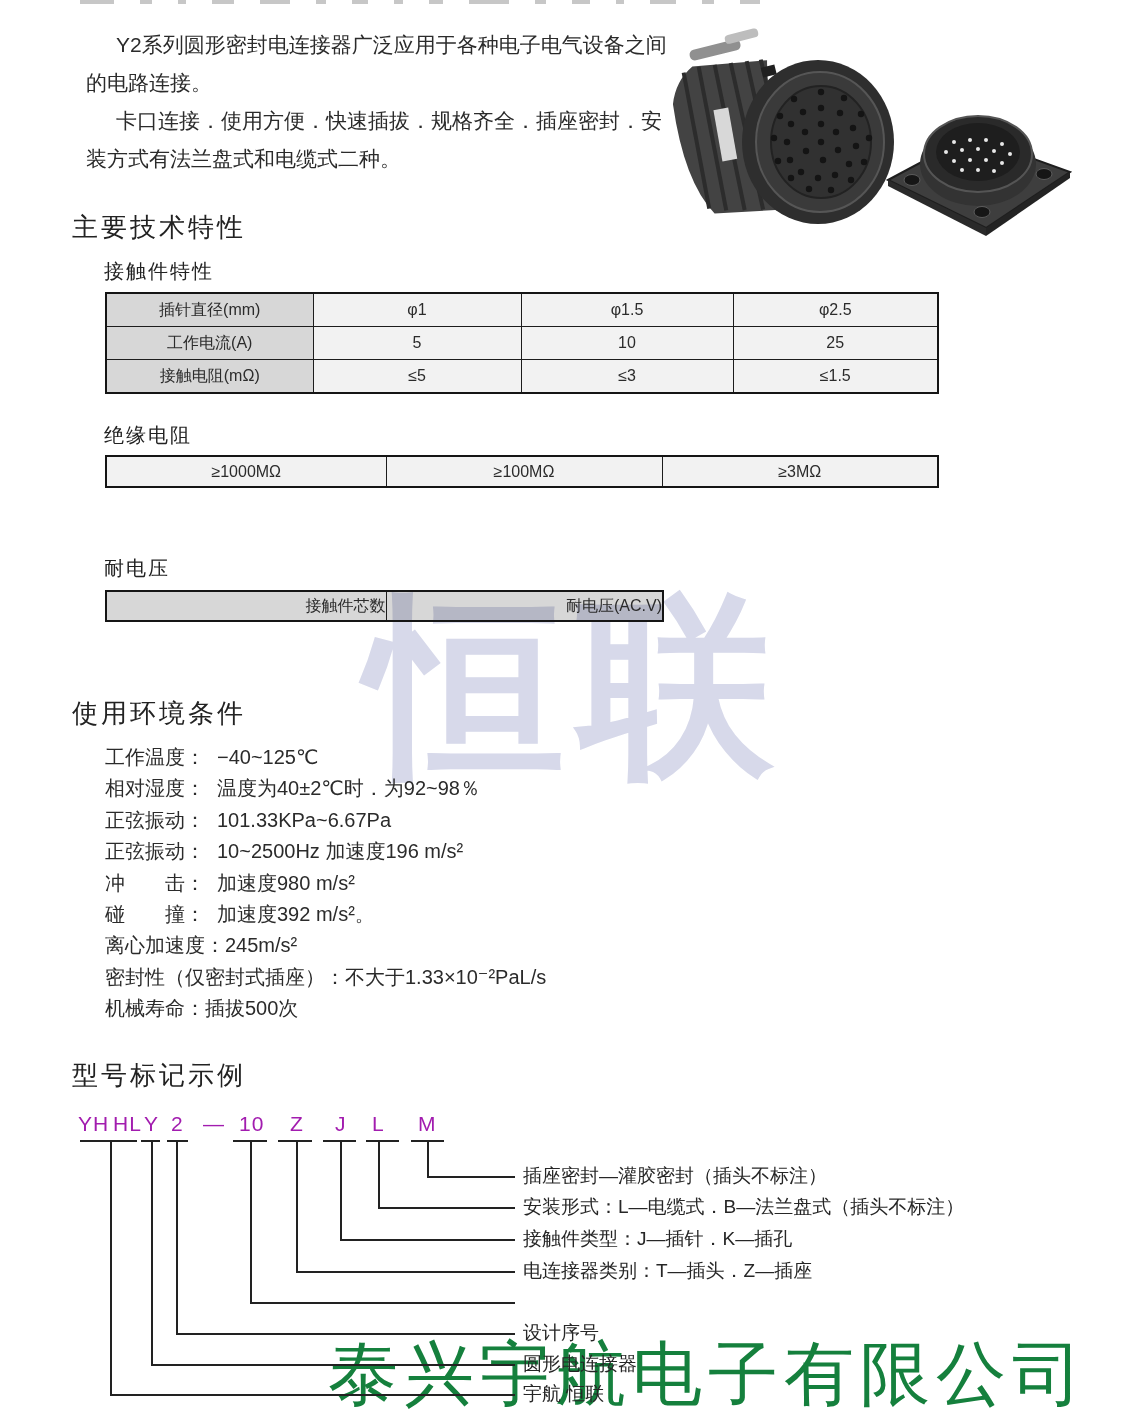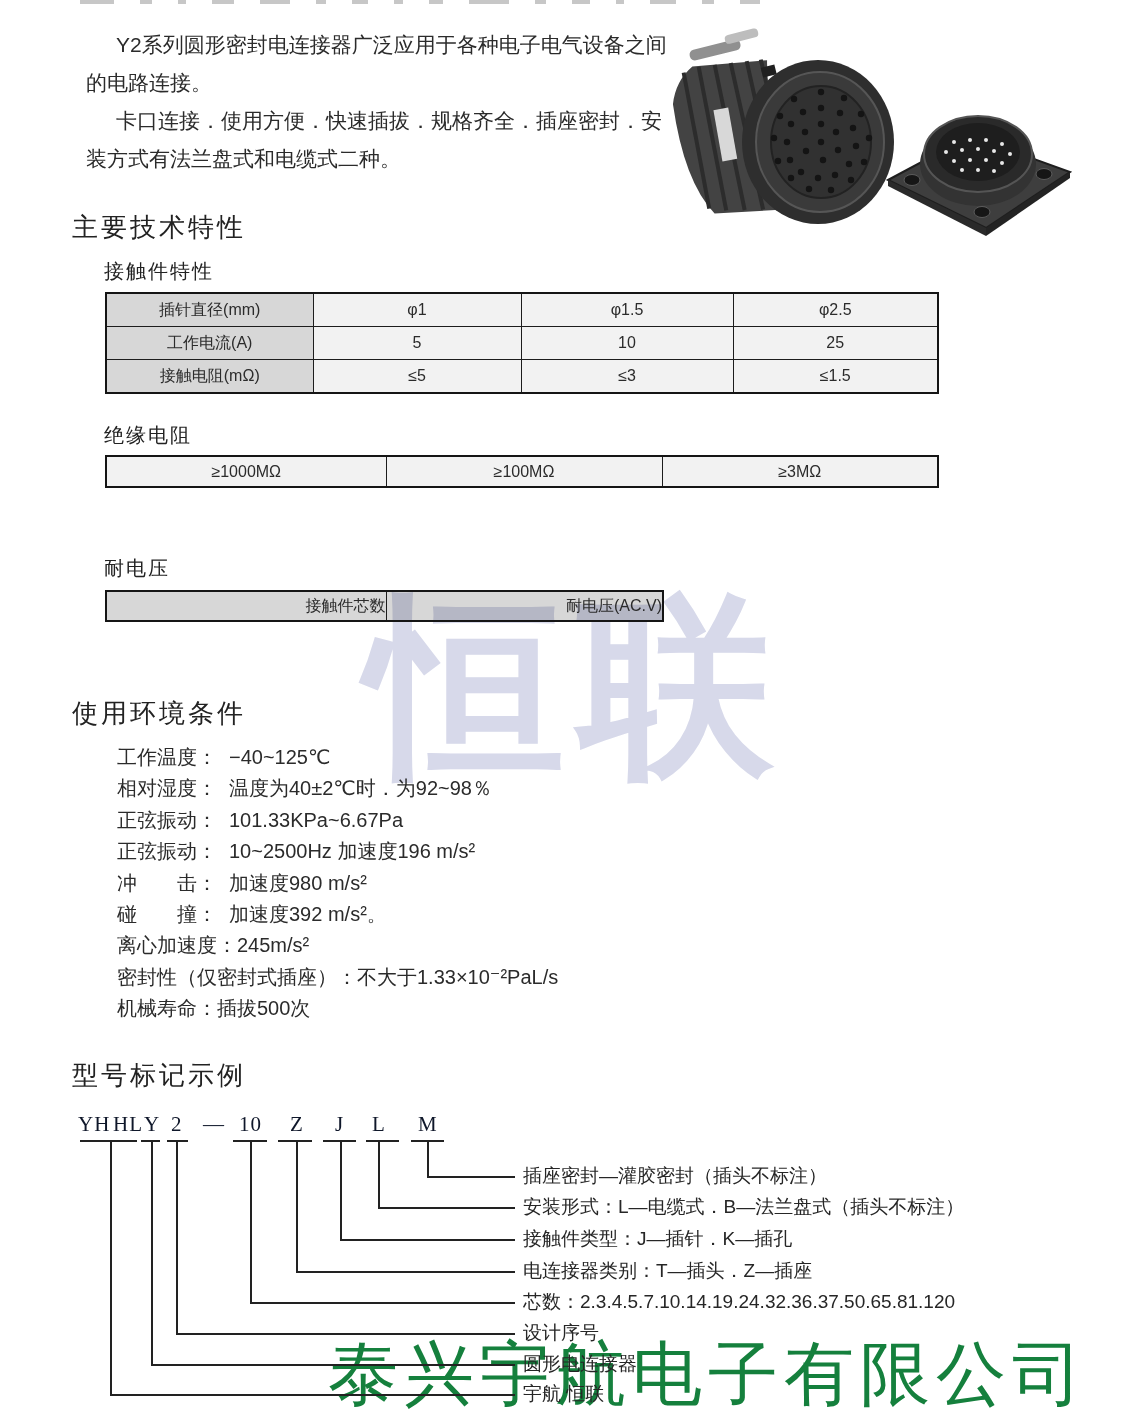--- a/index.html
+++ b/index.html
@@ -36,25 +36,25 @@
   table.t{position:absolute;border-collapse:collapse;table-layout:fixed;
     border:2px solid #151515;font-size:16px;color:#2b2b2b;}
   table.t td{border:1px solid #1d1d1d;text-align:center;padding:0;
     background:rgba(0,0,0,0.05);overflow:hidden;white-space:nowrap;}
   table.t td.lab{background:rgba(0,0,0,0.155);}
   table.t1 td{height:32px;}
   table.t2 td{height:29px;}
   table.t3 td{height:28px;text-align:right;}
   
   .env{position:absolute;left:105px;top:742px;font-size:20px;}
-  .env-row{height:31.4px;line-height:31.4px;white-space:nowrap;margin-left:12px;}
+  .env-row{height:31.4px;line-height:31.4px;white-space:nowrap;}
   .env-label{display:inline-block;}
   .env-label.fixed{width:112px;}
   
-  .tok{position:absolute;top:1112px;font-size:21px;letter-spacing:1px;color:#0f172a;font-family:Liberation Serif, serif;}
+  .tok{position:absolute;top:1112px;font-size:21px;letter-spacing:1px;color:#a21caf;}
   .ul{position:absolute;top:1140px;height:2px;background:#222;}
   .vl{position:absolute;width:2px;background:#222;top:1140px;}
   .hl{position:absolute;height:2px;background:#222;}
   .desc{position:absolute;left:523px;font-size:19px;line-height:26px;white-space:nowrap;color:#262626;}
 </style>
 </head>
 <body>
 
 <div class="page">
 
@@ -271,18 +271,17 @@
   <div class="hl" style="left:296px;top:1271px;width:219px"></div>
   <div class="hl" style="left:250px;top:1302px;width:265px"></div>
   <div class="hl" style="left:176px;top:1333px;width:339px"></div>
   <div class="hl" style="left:151px;top:1364px;width:364px"></div>
   <div class="hl" style="left:110px;top:1394px;width:405px"></div>
 
   <div class="desc" style="top:1163px">插座密封—灌胶密封（插头不标注）</div>
   <div class="desc" style="top:1194px">安装形式：L—电缆式．B—法兰盘式（插头不标注）</div>
   <div class="desc" style="top:1226px">接触件类型：J—插针．K—插孔</div>
   <div class="desc" style="top:1258px">电连接器类别：T—插头．Z—插座</div>
-  <div class="desc" style="top:1289px">芯数：2.3.4.5.7.10.14.19.24.32.36.37.50.65.81.120</div>
   <div class="desc" style="top:1320px">设计序号</div>
   <div class="desc" style="top:1351px">圆形电连接器</div>
   <div class="desc" style="top:1381px">宇航 恒联</div>
 
 </div>
 
 </body></html>

